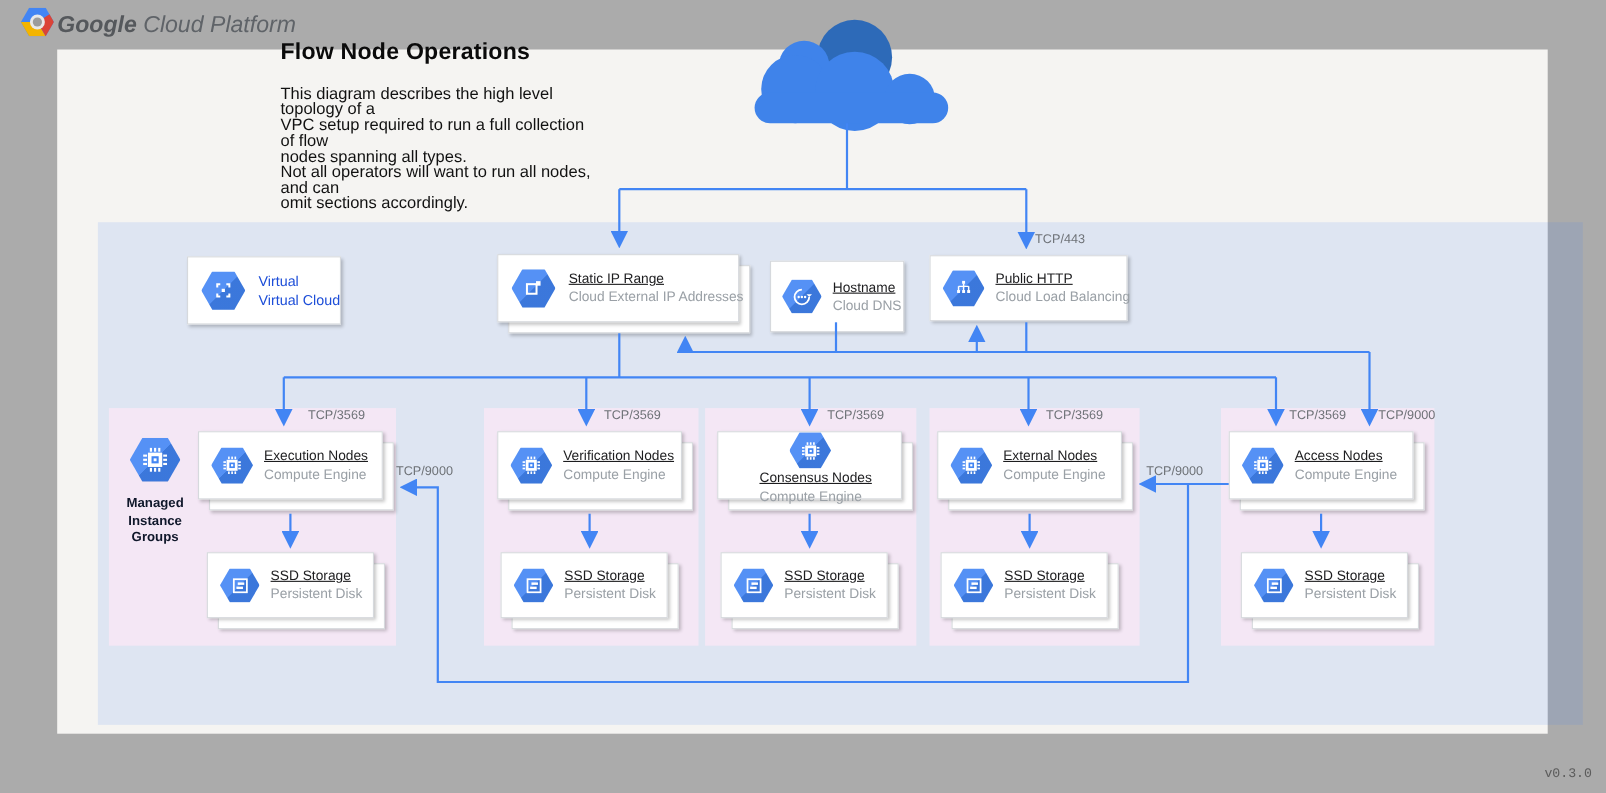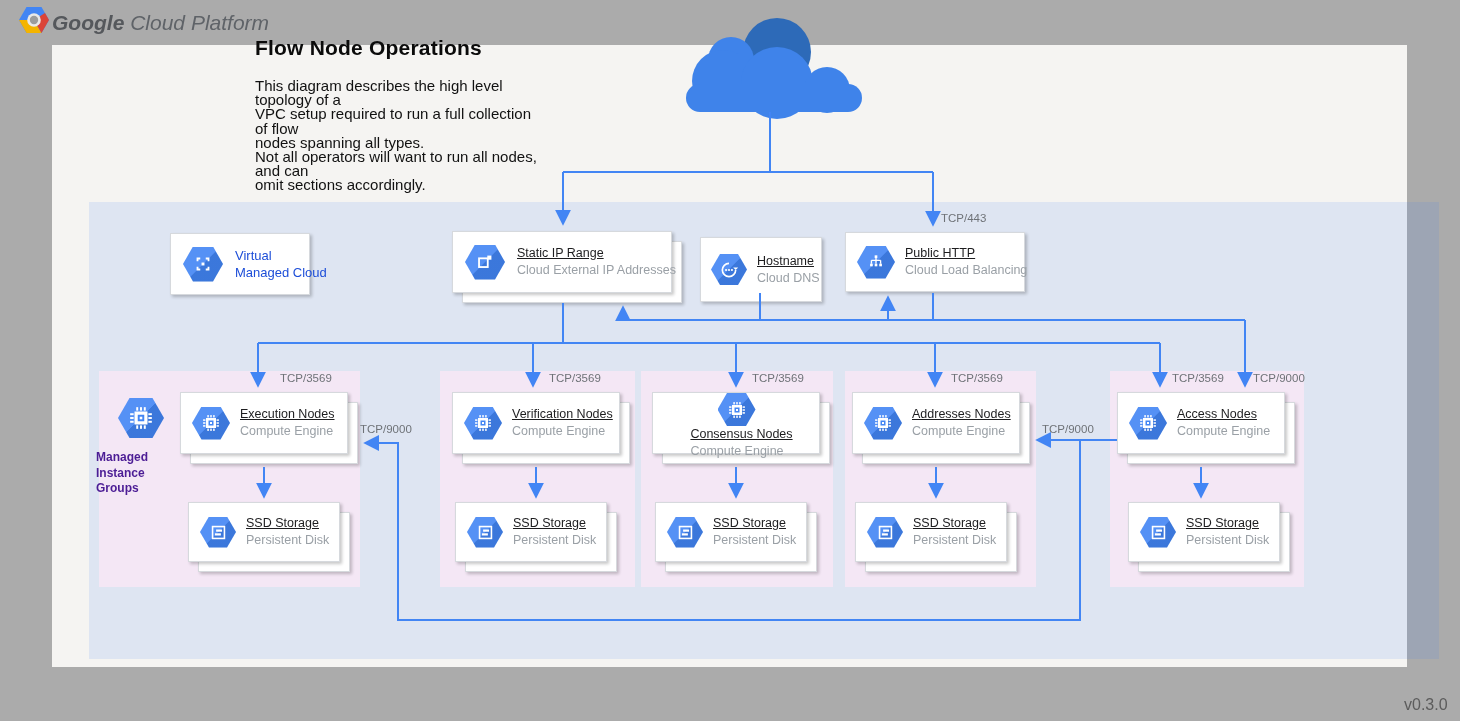--- a/index.html
+++ b/index.html
@@ -11,38 +11,38 @@
   }
   .abs{position:absolute;}
   
   .brand{position:absolute;left:52px;top:11px;font-size:21px;color:#5f6368;font-style:italic;}
   .brand b{color:#55585c;}
   
   .canvas{position:absolute;left:52px;top:45px;width:1355px;height:622px;background:#f5f4f2;}
   .vpc-region{position:absolute;left:89px;top:202px;width:1350px;height:457px;background:rgba(66,133,244,0.13);}
   .title{position:absolute;left:255px;top:36px;font-size:21px;font-weight:bold;color:#0b0b0b;letter-spacing:.2px;}
   .desc{position:absolute;left:255px;top:79px;width:290px;font-size:15px;line-height:14.2px;color:#111;white-space:pre-line;}
-  .version{position:absolute;left:1404px;top:696px;font-size:16px;color:#5c5c5c;}
+  .version{position:absolute;left:1404px;top:696px;font-size:12px;color:#5c5c5c;font-family:Liberation Mono, monospace;}
   
   .card{position:absolute;background:#fff;border:1px solid #d6d9dd;box-shadow:2px 2px 3px rgba(0,0,0,0.22);box-sizing:border-box;z-index:6;}
   .stack{position:absolute;background:#fff;border:1px solid #d6d9dd;box-shadow:2px 2px 3px rgba(0,0,0,0.22);box-sizing:border-box;z-index:5;}
   .card-row{display:flex;align-items:center;height:100%;padding-left:12px;}
   .ct{font-size:12.5px;line-height:17px;color:#1d1d1f;white-space:nowrap;text-decoration:underline;}
   .cs{font-size:12.5px;line-height:17px;color:#9aa0a6;white-space:nowrap;}
   .ct2{font-size:13px;line-height:17px;color:#1d4ed8;white-space:nowrap;}
   
   .hex{flex:0 0 auto;display:flex;align-items:center;justify-content:center;margin-right:12px;
        clip-path:polygon(25% 0,75% 0,100% 50%,75% 100%,25% 100%,0 50%);
        background-color:#4285f4;
        background-image:linear-gradient(135deg,rgba(255,255,255,0.10) 49%,rgba(0,0,0,0.10) 50%);}
   
   .group{position:absolute;top:371px;height:216px;background:#f4e7f5;z-index:2;}
   .port{position:absolute;font-size:11.5px;color:#6e7277;white-space:nowrap;z-index:8;}
-  .mig-label{position:absolute;left:96px;top:450px;width:90px;
-             font-size:12px;font-weight:bold;line-height:15.5px;color:#4c1d95;z-index:7;}
+  .mig-label{position:absolute;left:96px;top:450px;width:90px;text-align:center;
+             font-size:12px;font-weight:bold;line-height:15.5px;color:#0f172a;z-index:7;}
   .mig-hex{position:absolute;left:118px;top:398px;width:46px;height:40px;z-index:7;
        display:flex;align-items:center;justify-content:center;
        clip-path:polygon(25% 0,75% 0,100% 50%,75% 100%,25% 100%,0 50%);
        background-color:#4285f4;
        background-image:linear-gradient(135deg,rgba(255,255,255,0.10) 49%,rgba(0,0,0,0.10) 50%);
        filter:drop-shadow(2px 2px 2px rgba(0,0,0,0.2));}
   svg.overlay{position:absolute;left:0;top:0;z-index:9;pointer-events:none;}
 </style>
 </head>
 <body>
@@ -102,21 +102,21 @@
       <svg width="22" height="22" viewBox="0 0 24 24" fill="none" stroke="#fff" stroke-width="2">
         <path d="M6,9 V6 H9"></path>
           <path d="M15,6 H18 V9"></path>
           <path d="M18,15 V18 H15"></path>
           <path d="M9,18 H6 V15"></path>
         <rect x="10.4" y="10.4" width="3.2" height="3.2" fill="#fff" stroke="none"></rect>
       </svg>
     </span>
     <span>
       <div class="ct2">Virtual</div>
-      <div class="ct2">Managed Cloud</div>
+      <div class="ct2">Virtual Cloud</div>
     </span>
   </div>
 </div>
 
 <div class="stack" style="left:462px;top:241px;width:220px;height:62px;"></div>
 <div class="card" style="left:452px;top:231px;width:220px;height:62px;">
   <div class="card-row">
     <span class="hex" style="width:40px;height:35px;">
       <svg width="22" height="22" viewBox="0 0 24 24">
         <rect x="5.5" y="8" width="9.5" height="9.5" fill="none" stroke="#fff" stroke-width="2"></rect>
@@ -277,21 +277,21 @@
             <rect x="2.5" y="14.6" width="2.8" height="1.8"></rect>
             <rect x="18.7" y="7.6" width="2.8" height="1.8"></rect>
             <rect x="18.7" y="11.1" width="2.8" height="1.8"></rect>
             <rect x="18.7" y="14.6" width="2.8" height="1.8"></rect>
           </g>
           <rect x="9" y="9" width="6" height="6" fill="#4285f4"></rect>
           <rect x="10.8" y="10.8" width="2.4" height="2.4" fill="#fff"></rect>
         </svg>
     </span>
     <span>
-      <div class="ct">Addresses Nodes</div>
+      <div class="ct">External Nodes</div>
       <div class="cs">Compute Engine</div>
     </span>
   </div>
 </div>
 
 <div class="stack" style="left:1127px;top:402px;width:168px;height:62px;"></div>
 <div class="card" style="left:1117px;top:392px;width:168px;height:62px;">
   <div class="card-row" style="padding-left:11px;">
     <span class="hex" style="width:38px;height:33px;margin-right:10px;">
       <svg width="20" height="20" viewBox="0 0 24 24">

